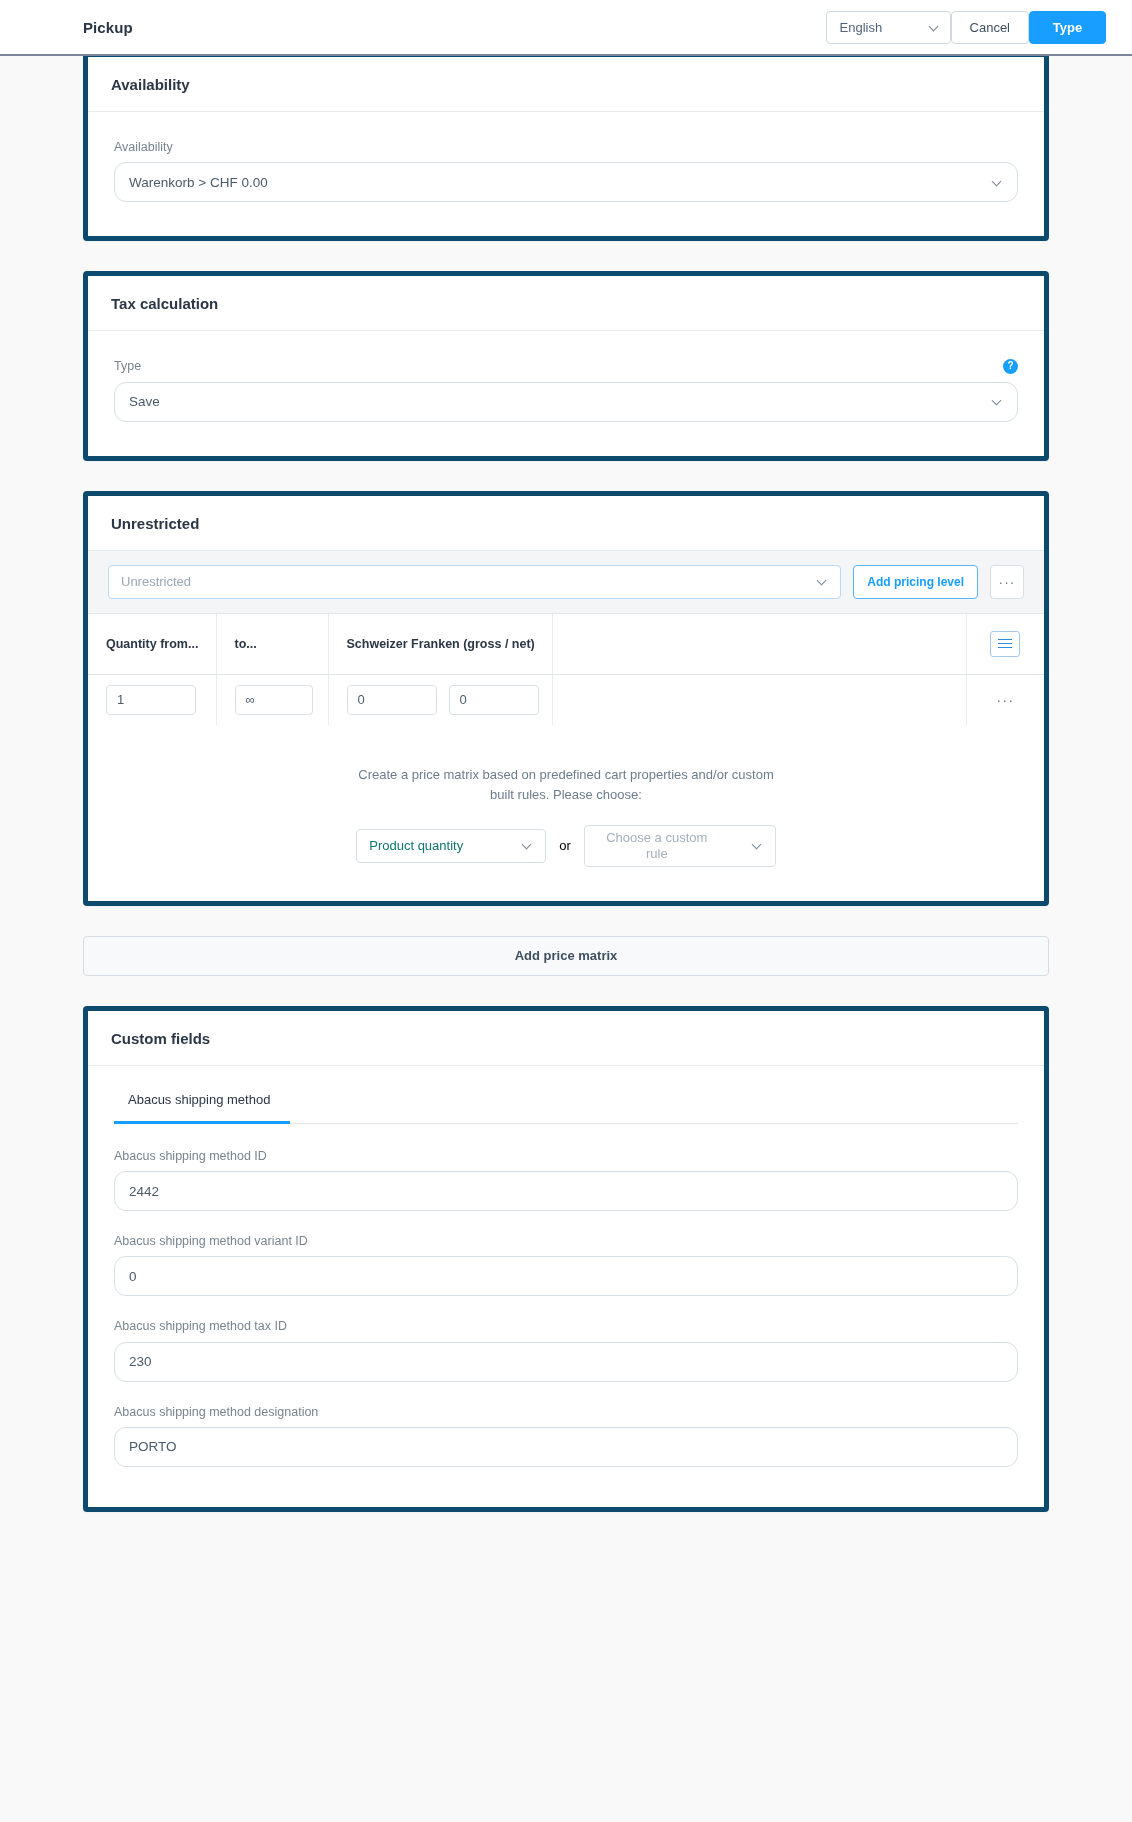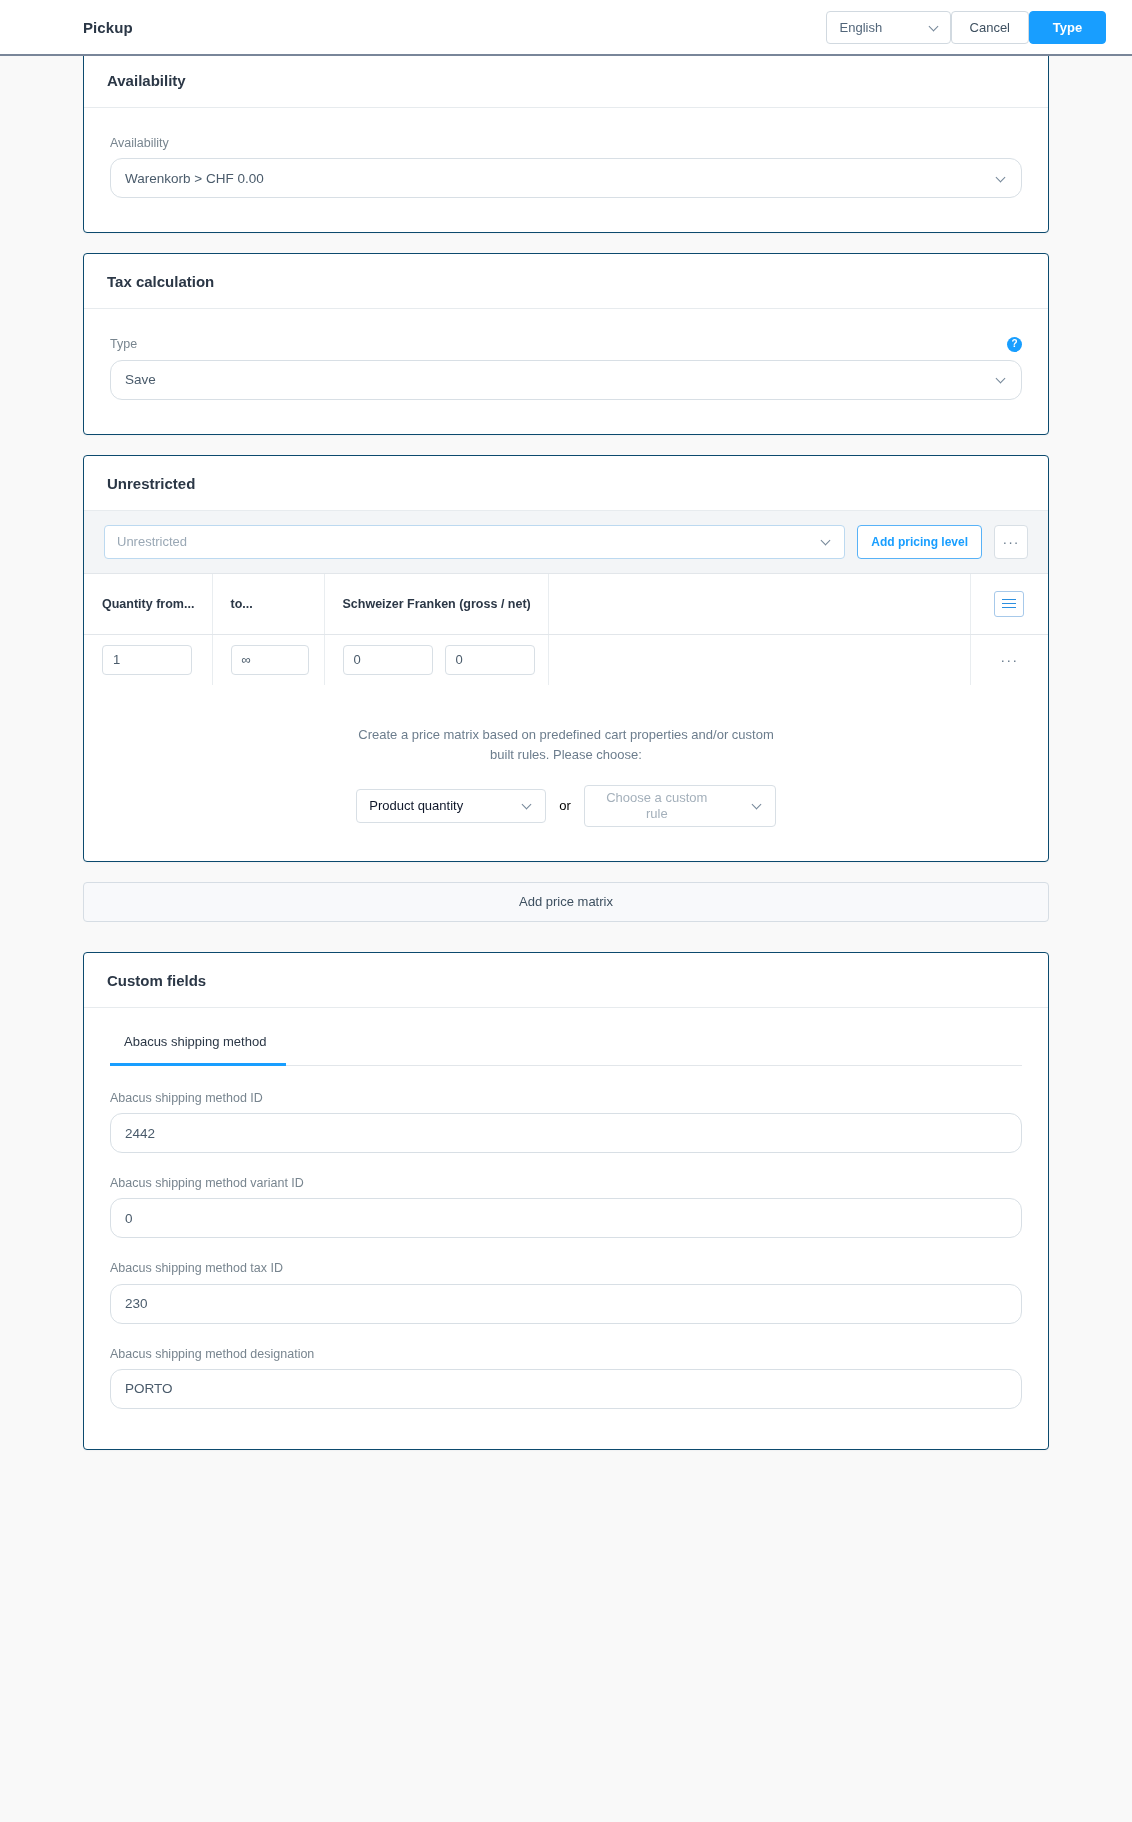--- a/index.html
+++ b/index.html
@@ -69,23 +69,23 @@
     min-width: 77px;
   }
 
   
   .content {
     padding: 0 83px;
   }
 
   .card {
     background: #fff;
-    border: 1px solid #0c4a6e;
-    border-radius: 4px;
-    margin-bottom: 20px;
+    border: 5px solid #0c4a6e;
+    border-radius: 4px;
+    margin-bottom: 30px;
     box-shadow: 0 1px 1px rgba(120,140,160,.06);
   }
   .card.first { margin-top: -4px; }
   .card-head {
     padding: 19px 23px 18px;
     border-bottom: 1px solid #e7ebee;
   }
   .card-head h2 {
     font-size: 15px;
     font-weight: bold;
@@ -274,21 +274,21 @@
   }
   .matrix-select {
     width: 190px;
     height: 34px;
     border: 1px solid #d8dfe5;
     border-radius: 4px;
     background: #fff;
     display: flex; align-items: center;
     padding: 0 12px;
     font-size: 13px;
-    color: #0f172a;
+    color: #0f766e;
   }
   .matrix-select .caret { margin-left: auto; }
   .matrix-or { font-size: 13px; color: #000000; }
   .custom-rule {
     width: 192px;
     height: 42px;
     border: 1px solid #d8dfe5;
     border-radius: 4px;
     background: #fff;
     display: flex; align-items: center;
@@ -307,20 +307,21 @@
     border: 1px solid #d6dde4;
     border-radius: 4px;
     background: #f8f9fb;
     color: #3e5060;
     font-size: 13px;
     display: flex;
     align-items: center;
     justify-content: center;
     margin-bottom: 30px;
     cursor: pointer;
+    font-weight: bold;
   }
 
   
   .cf-tabs {
     border-bottom: 1px solid #e2e6ea;
     display: flex;
     margin: 0 0 24px 0;
   }
   .cf-tab {
     font-size: 13px;

